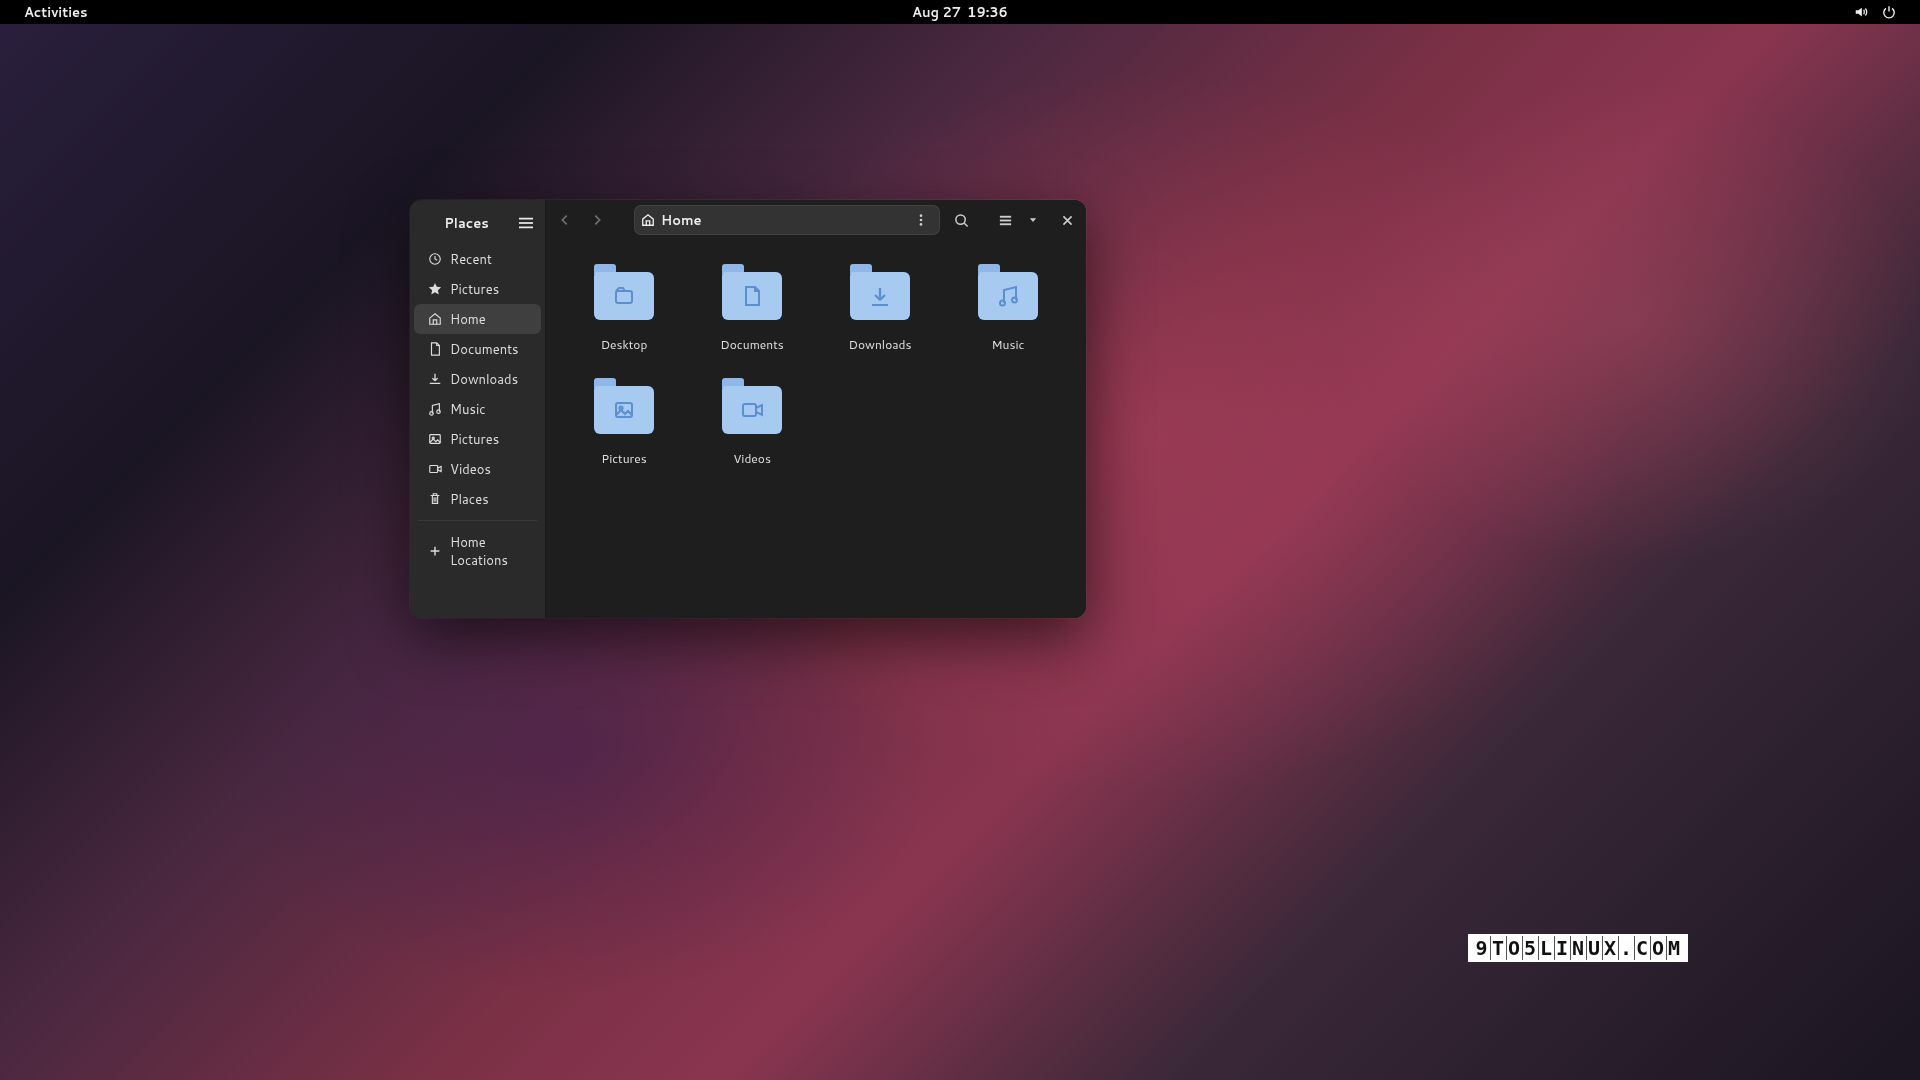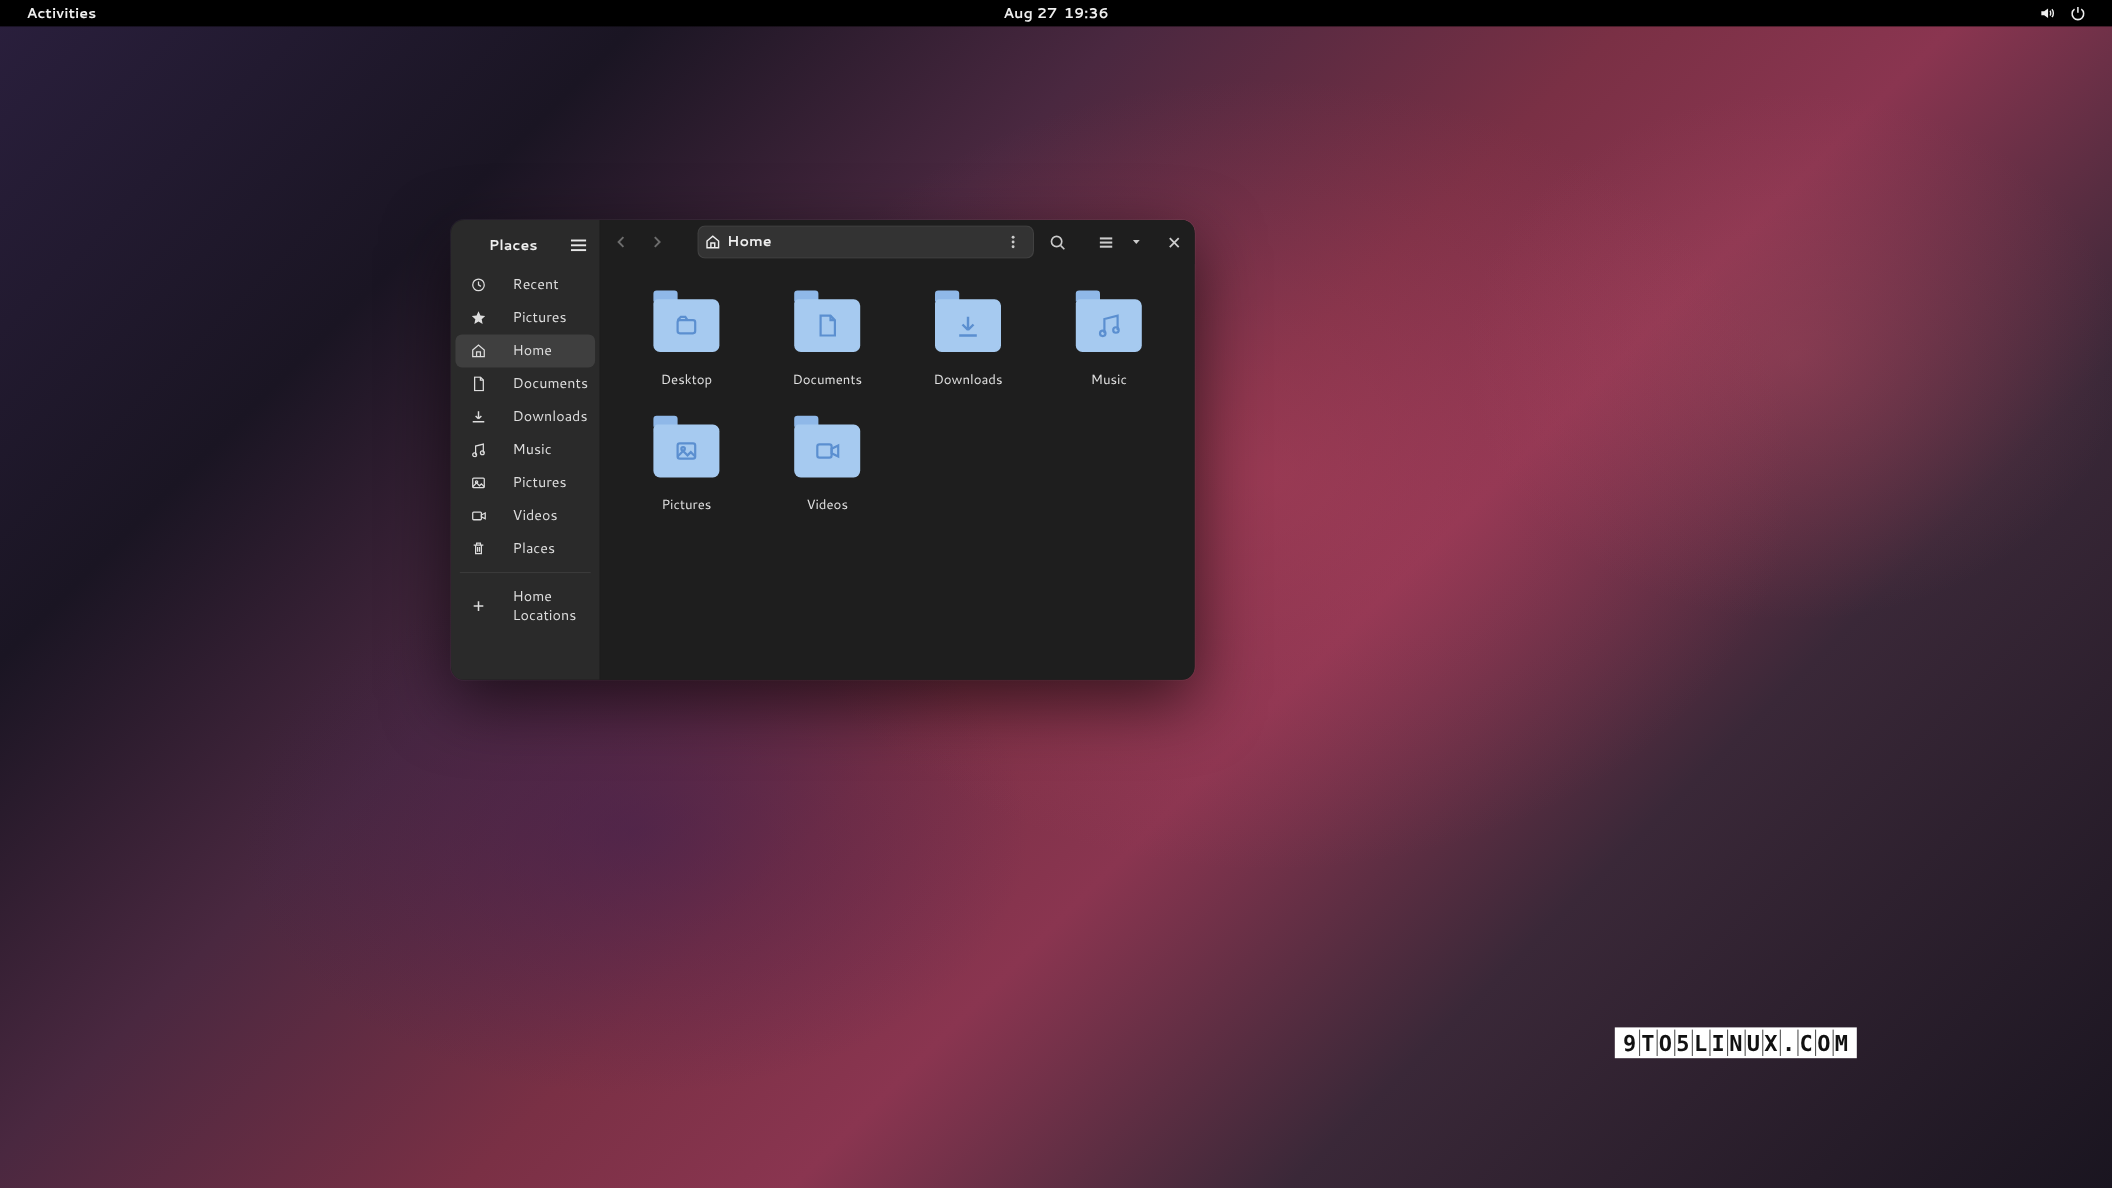--- a/index.html
+++ b/index.html
@@ -54,21 +54,21 @@
       padding-top: 4px;
     }
     .sb-header {
       display: flex; align-items: center; justify-content: space-between;
       padding: 6px 6px 4px 10px;
       margin-bottom: 4px;
     }
     .sb-title { font-size: 13px; font-weight: 700; color: #eee; flex:1; text-align:center; }
     .sb-hamburger { width: 26px; height: 26px; display:flex; align-items:center; justify-content:center; border-radius:6px; }
     .sb-item {
-      display: flex; align-items: center; gap: 24px;
+      display: flex; align-items: center; gap: 8px;
       padding: 6px 10px 6px 14px;
       font-size: 13px;
       color: #ddd;
       cursor: pointer;
       margin: 0 4px;
       border-radius: 6px;
     }
     .sb-item.active { background: #3f3f3f; }
     .sb-sep { height:1px; background:#3a3a3a; margin: 6px 8px; }
     .sb-ico { width:14px; height:14px; display:inline-flex; align-items:center; justify-content:center; flex-shrink:0; }

